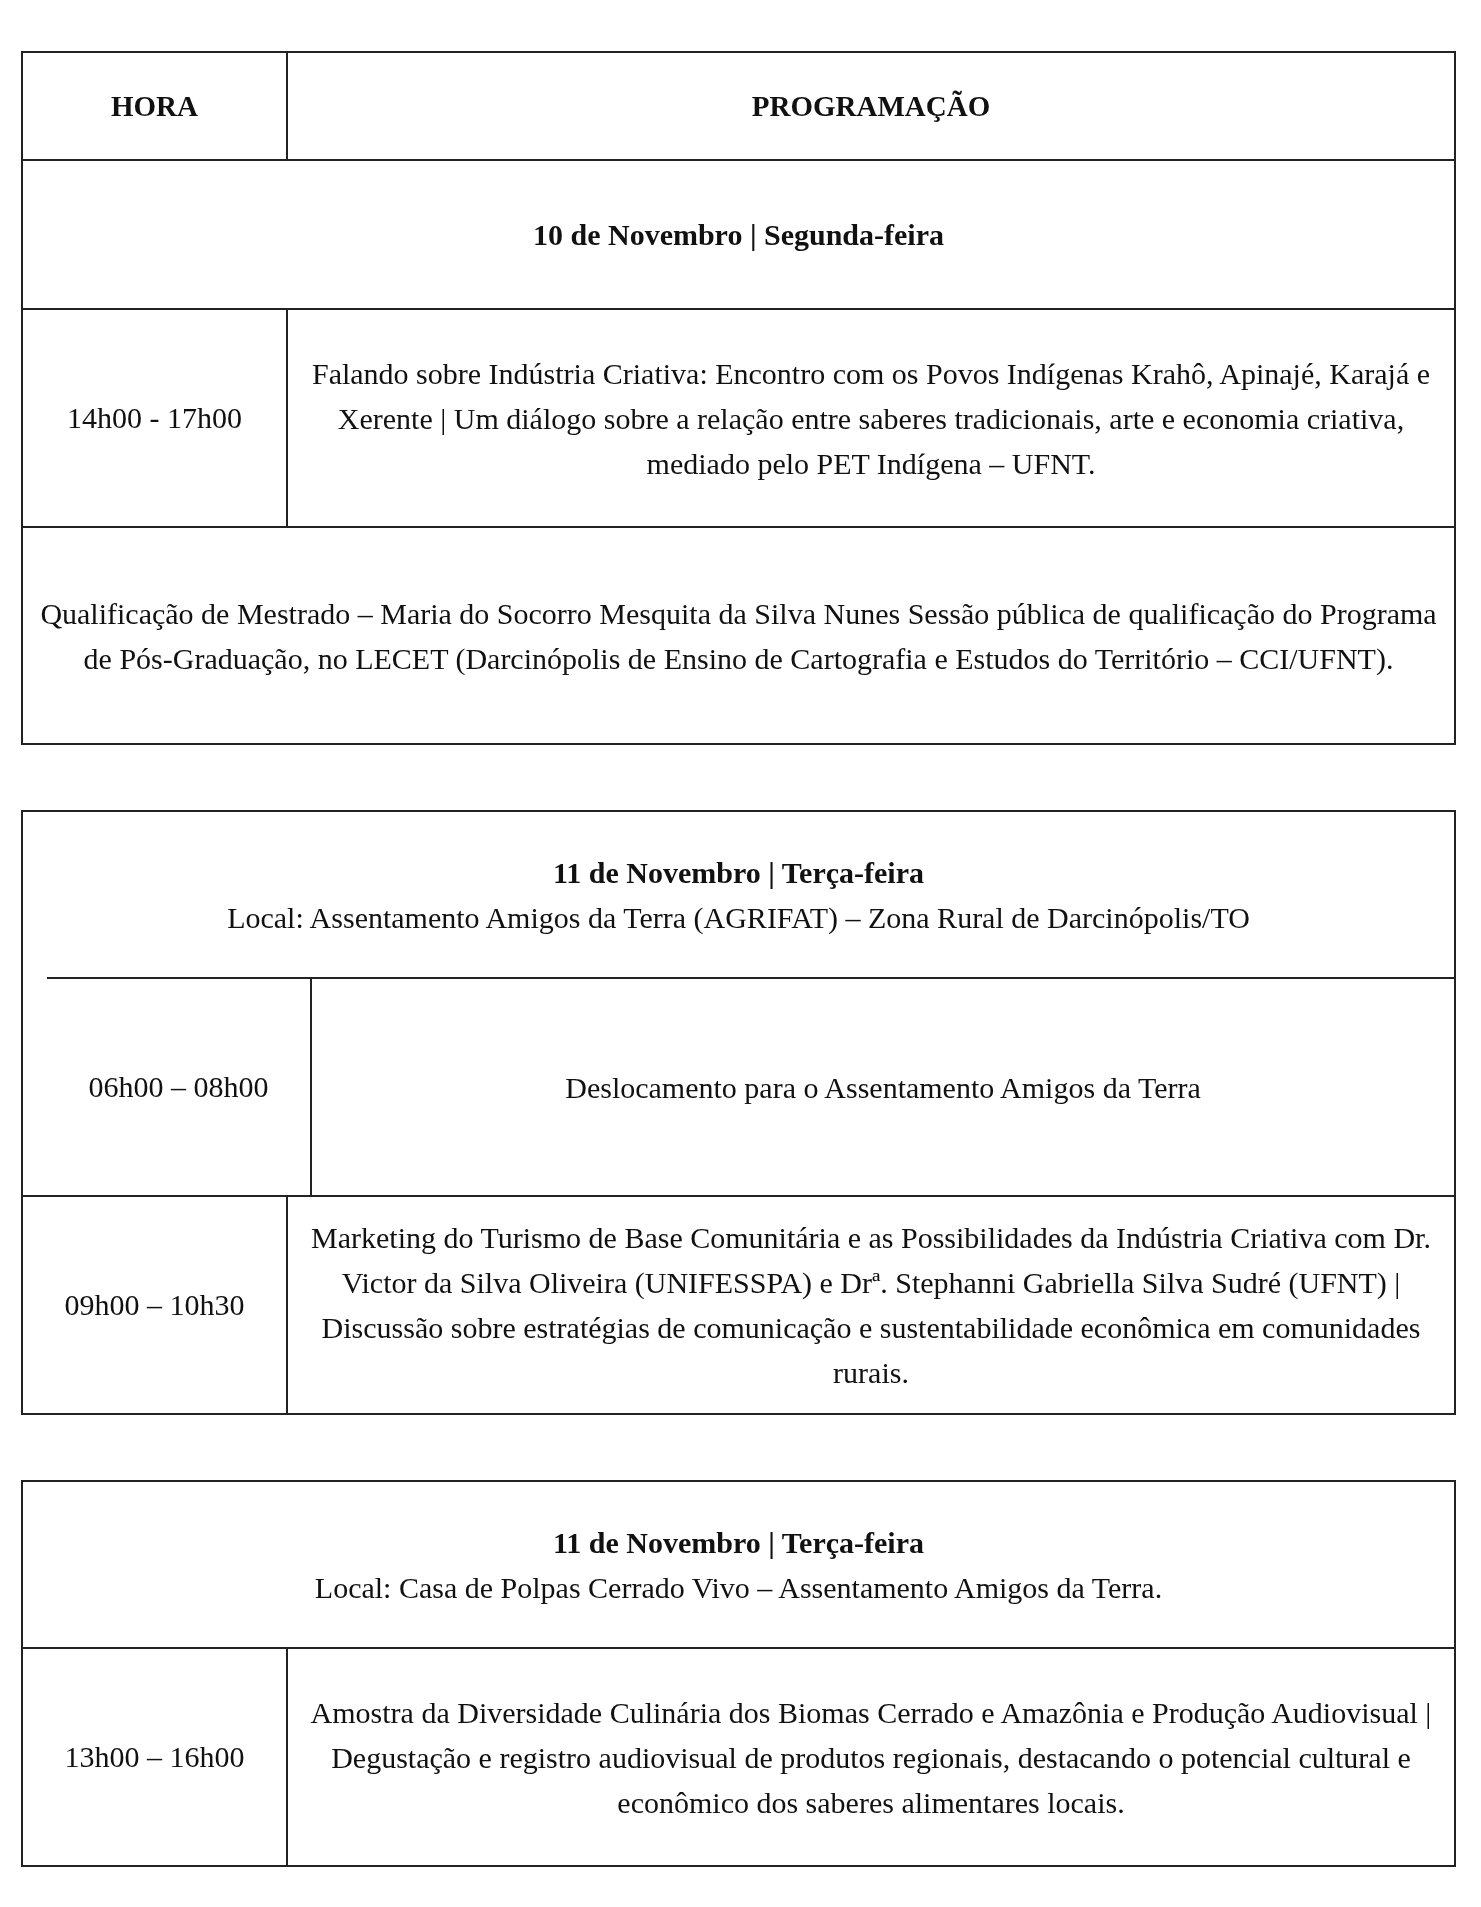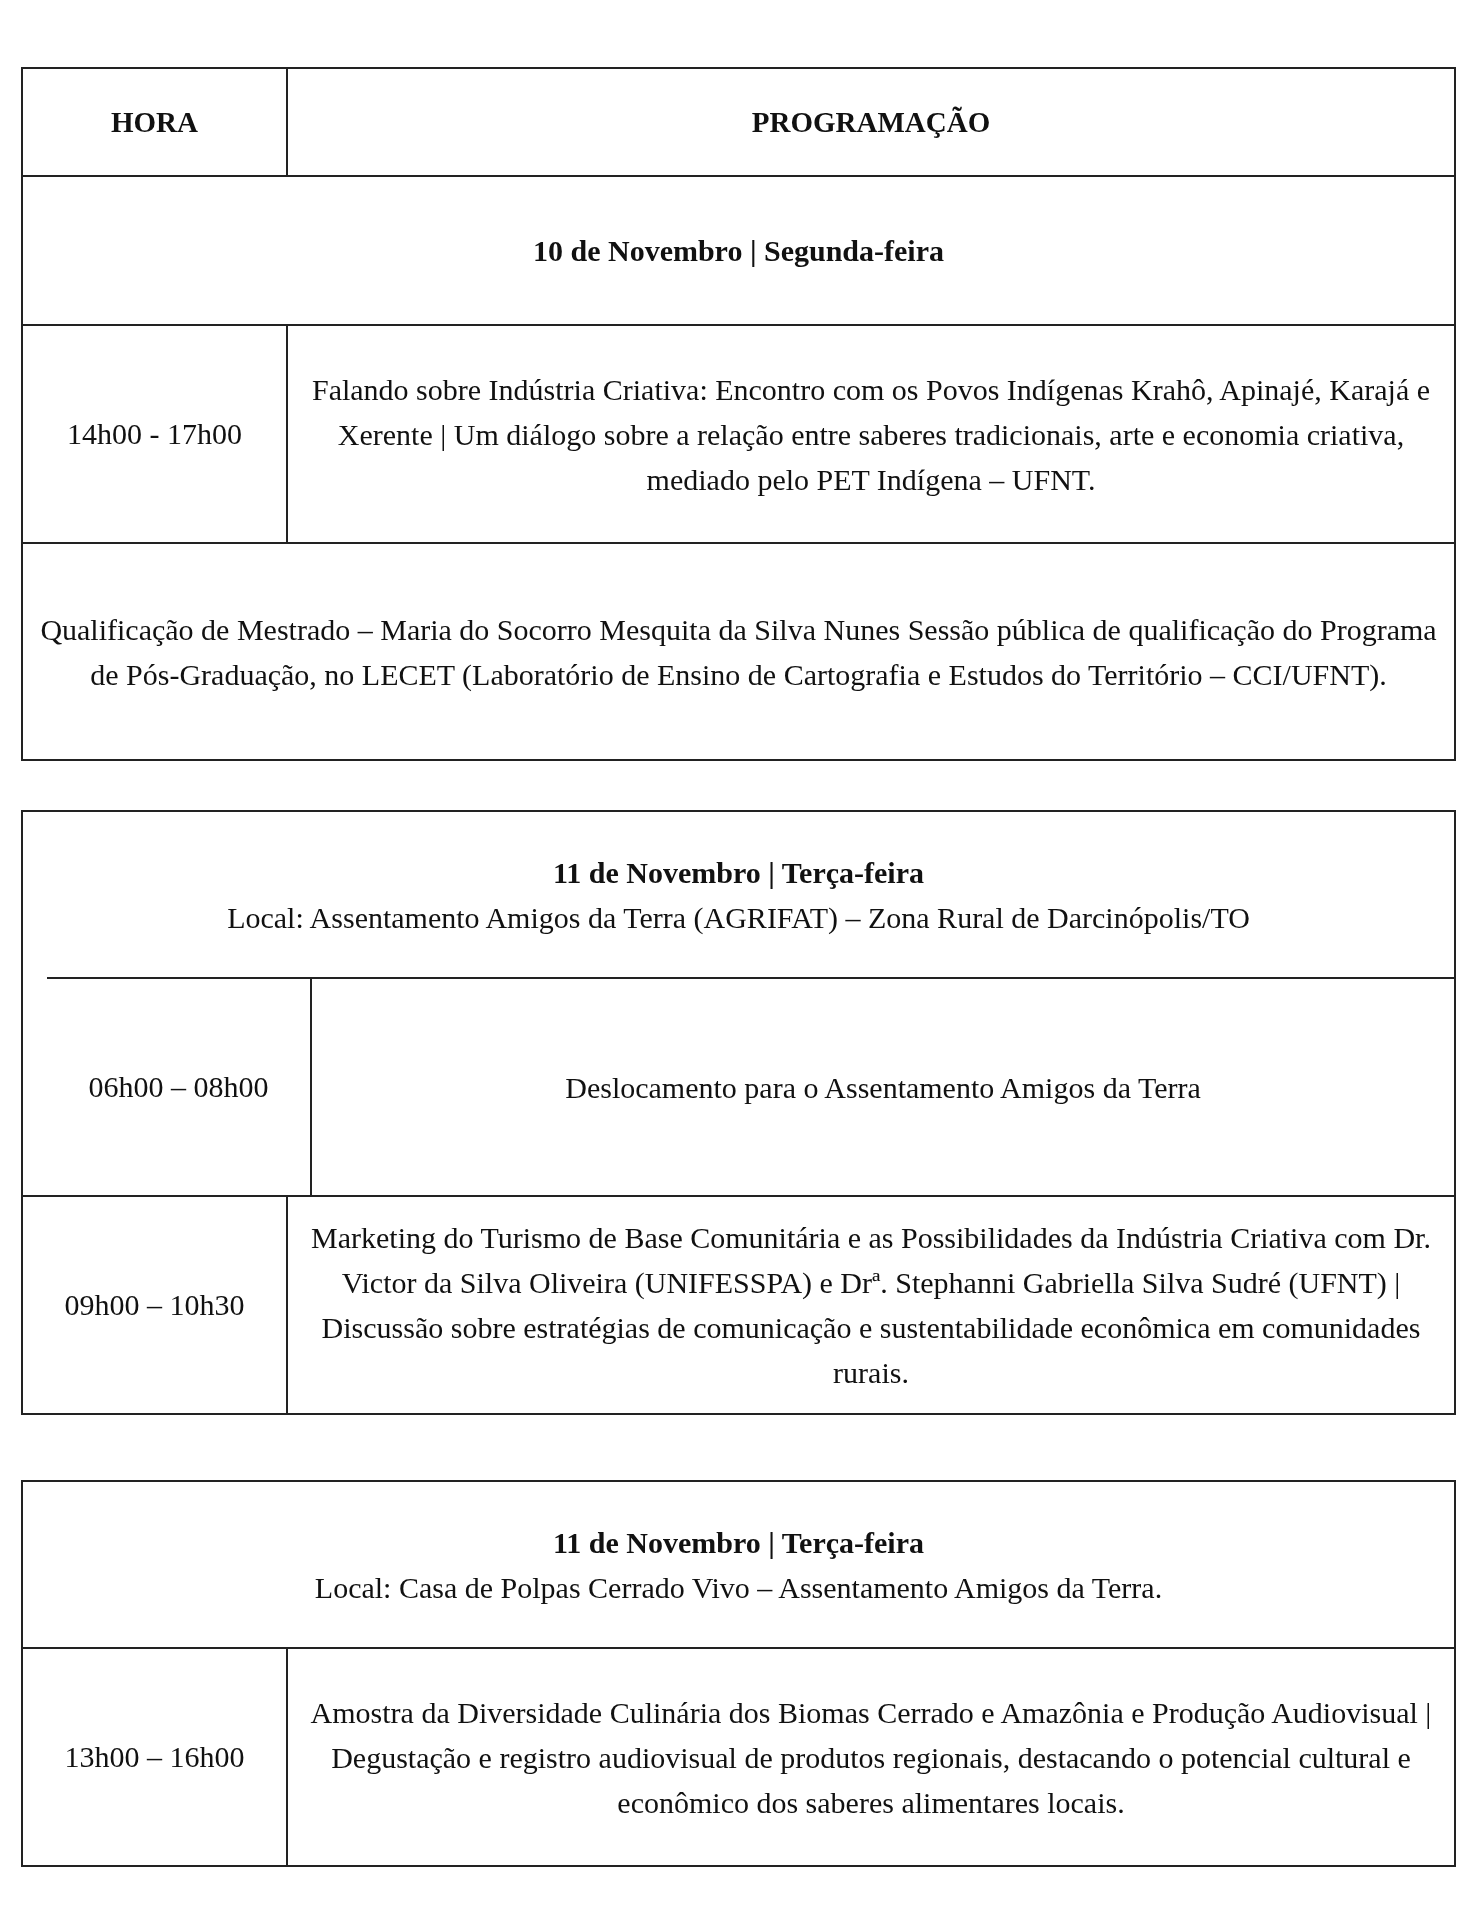--- a/index.html
+++ b/index.html
@@ -10,36 +10,36 @@
   .cell { display:flex; align-items:center; justify-content:center; text-align:center; box-sizing:border-box; }
   .hora { width:265px; border-right:2px solid #222; font-size:30px; }
   .prog { flex:1; font-size:30px; line-height:45px; padding:4px 8px; }
   .full { flex:1; flex-direction:column; font-size:30px; line-height:45px;border-radius:32px; }
   .bold { font-weight:bold; }
   .hdr { font-weight:bold; font-size:29px; }
 </style>
 </head>
 <body>
 
-<div class="tbl" style="top:67px;">
+<div class="tbl" style="top:51px;">
   <div class="row first" style="height:106px;">
     <div class="cell hora hdr">HORA</div>
     <div class="cell prog hdr">PROGRAMAÇÃO</div>
   </div>
   <div class="row" style="height:149px;">
     <div class="cell full">
       <div class="bold">10 de Novembro | Segunda-feira</div>
     </div>
   </div>
   <div class="row" style="height:218px;">
     <div class="cell hora">14h00 - 17h00</div>
     <div class="cell prog">Falando sobre Indústria Criativa: Encontro com os Povos Indígenas Krahô, Apinajé, Karajá e Xerente | Um diálogo sobre a relação entre saberes tradicionais, arte e economia criativa, mediado pelo PET Indígena – UFNT.</div>
   </div>
   <div class="row" style="height:217px;">
-    <div class="cell prog">Qualificação de Mestrado – Maria do Socorro Mesquita da Silva Nunes Sessão pública de qualificação do Programa de Pós-Graduação, no LECET (Laboratório de Ensino de Cartografia e Estudos do Território – CCI/UFNT).</div>
+    <div class="cell prog">Qualificação de Mestrado – Maria do Socorro Mesquita da Silva Nunes Sessão pública de qualificação do Programa de Pós-Graduação, no LECET (Darcinópolis de Ensino de Cartografia e Estudos do Território – CCI/UFNT).</div>
   </div>
 </div>
 
 <div class="tbl" style="top:810px;">
   <div class="row first" style="height:165px;">
     <div class="cell full">
       <div class="bold">11 de Novembro | Terça-feira</div>
       <div>Local: Assentamento Amigos da Terra (AGRIFAT) – Zona Rural de Darcinópolis/TO</div>
     </div>
   </div>

